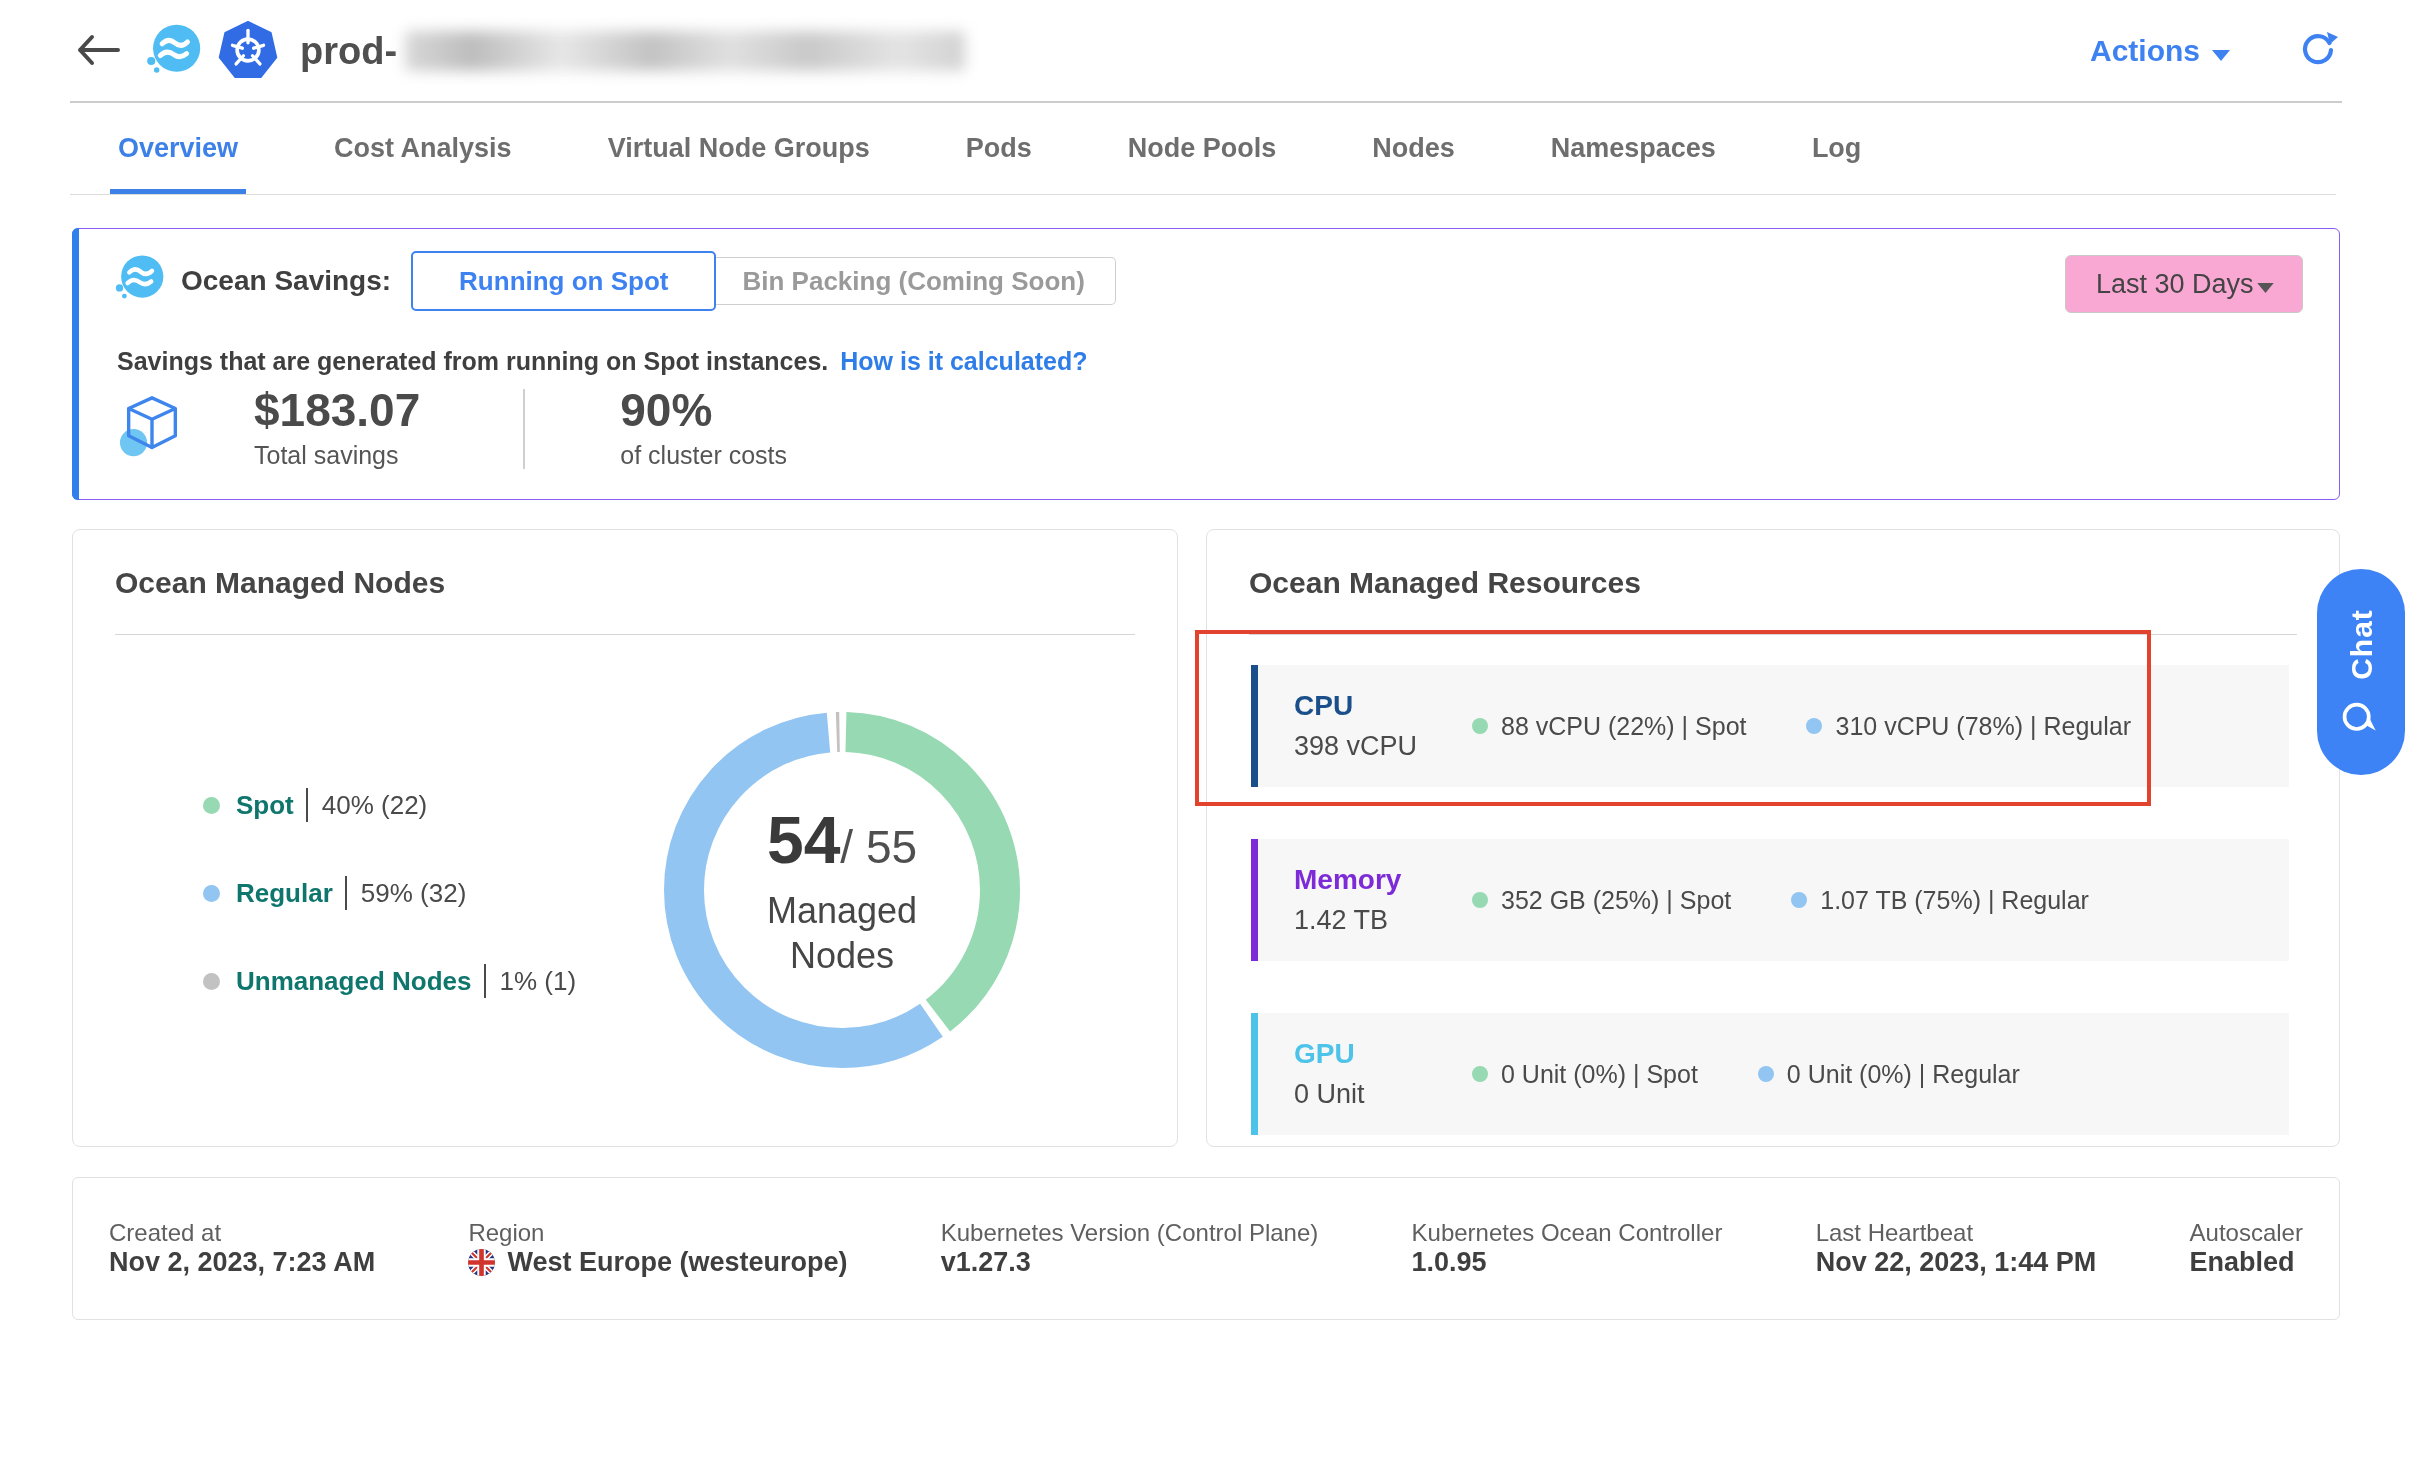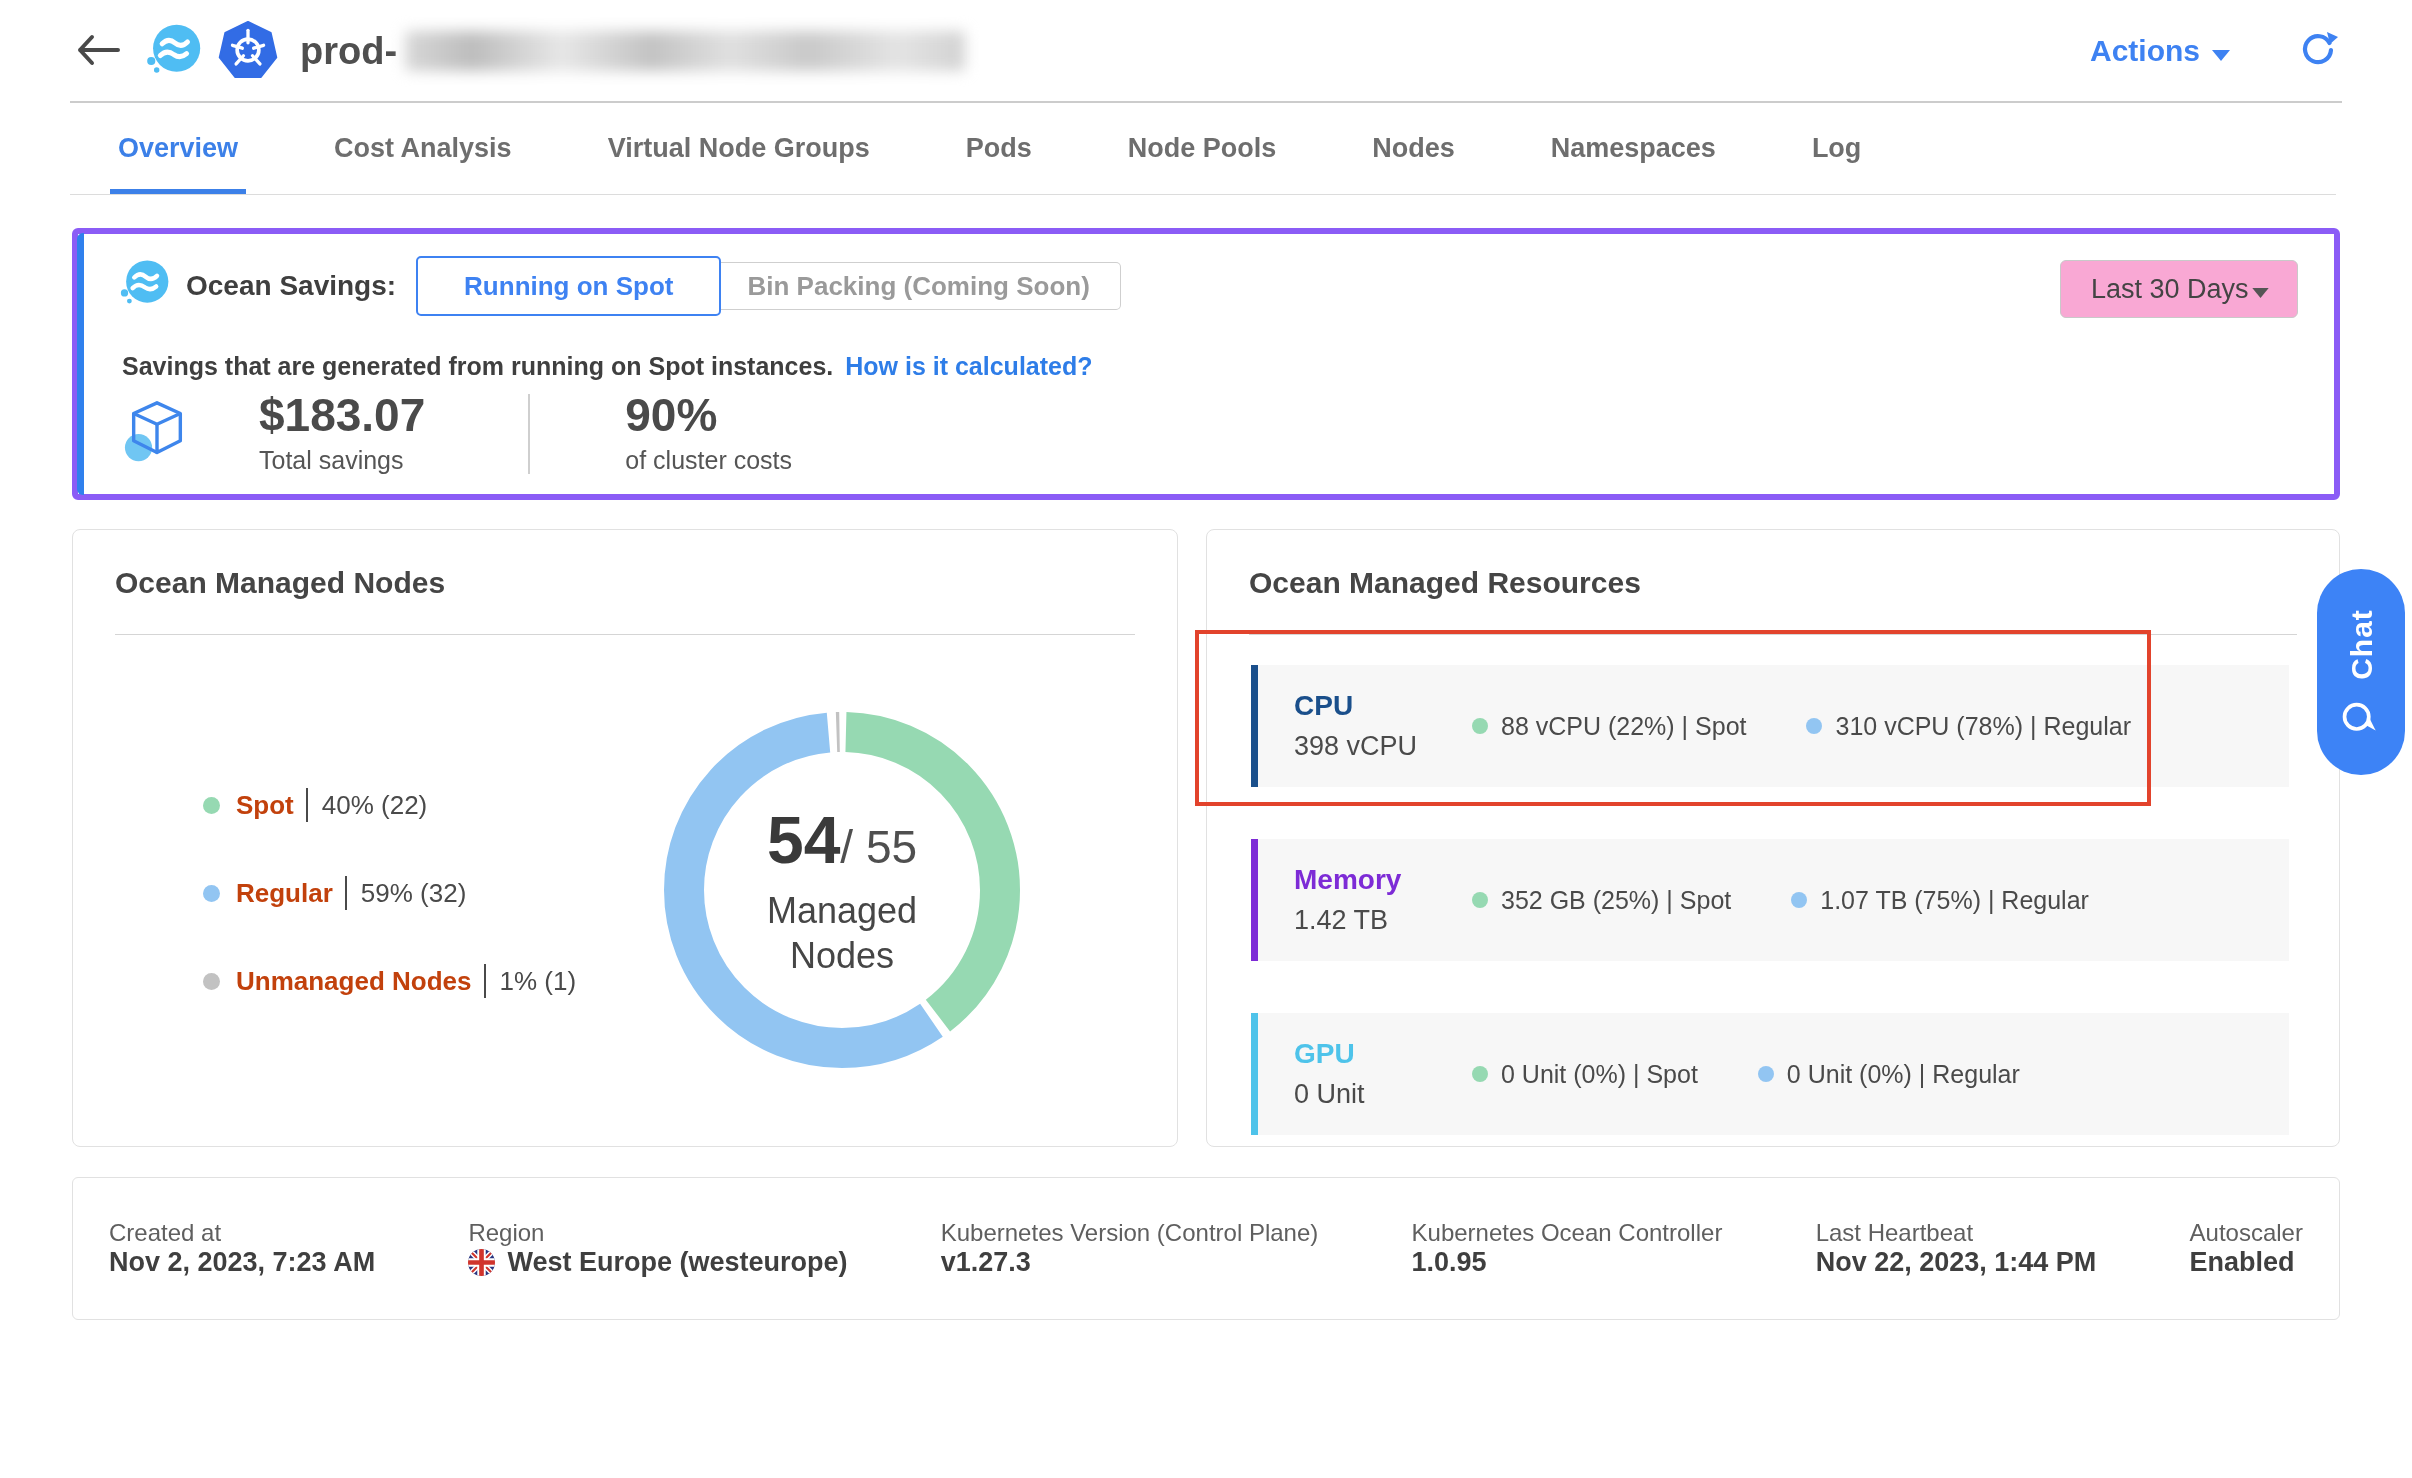--- a/index.html
+++ b/index.html
@@ -22,21 +22,21 @@
   .refresh-btn{background:none;border:none;cursor:pointer;margin-left:58px;display:flex;padding:4px;}
 
   
   .tabs{position:absolute;top:103px;left:70px;right:76px;height:92px;display:flex;align-items:stretch;
         gap:96px;padding-left:48px;border-bottom:1px solid #dcdcdc;box-sizing:border-box;}
   .tab{position:relative;display:flex;align-items:center;font-size:27px;font-weight:600;color:#6e6e6e;cursor:pointer;}
   .tab.active{color:#3c80e8;}
   .tab.active::after{content:"";position:absolute;left:-8px;right:-8px;bottom:0;height:5px;background:#3c80e8;}
 
   
-  .savings{position:absolute;left:72px;top:228px;width:2268px;height:272px;border:6px solid #8b5cf6;
+  .savings{position:absolute;left:72px;top:228px;width:2268px;height:272px;border:1px solid #8b5cf6;
            border-radius:6px;box-sizing:border-box;background:#fff;}
   .savings-accent{position:absolute;left:-1px;top:-1px;bottom:-1px;width:7px;background:#2f80ed;border-radius:6px 0 0 6px;}
   .savings-row1{position:absolute;left:40px;top:22px;display:flex;align-items:center;}
   .savings-label{font-size:28px;font-weight:700;color:#3f3f3f;margin-left:16px;}
   .toggle{display:flex;margin-left:20px;align-items:center;}
   .toggle-active{height:60px;padding:0 46px;border:2px solid #3e82f2;border-radius:5px;color:#3e82f2;
                  font-weight:700;font-size:26px;display:flex;align-items:center;background:#fff;z-index:2;
                  cursor:pointer;font-family:inherit;}
   .toggle-inactive{height:48px;padding:0 30px;border:1px solid #cfcfcf;border-left:none;border-radius:0 5px 5px 0;
                  color:#9a9a9a;font-weight:700;font-size:26px;display:flex;align-items:center;margin-left:-4px;
@@ -56,21 +56,21 @@
   .card{position:absolute;top:529px;height:618px;border:1px solid #e1e1e1;border-radius:8px;background:#fff;box-sizing:border-box;}
   .nodes-card{left:72px;width:1106px;}
   .resources-card{left:1206px;width:1134px;}
   .card-title{position:absolute;left:42px;top:36px;font-size:30px;font-weight:700;color:#454545;}
   .card-divider{position:absolute;left:42px;right:42px;top:104px;height:1px;background:#d5d5d5;}
 
   
   .legend{position:absolute;left:130px;top:258px;display:flex;flex-direction:column;gap:54px;}
   .legend-item{display:flex;align-items:center;}
   .legend-dot{width:17px;height:17px;border-radius:50%;margin-right:16px;flex:none;}
-  .legend-label{font-size:26px;font-weight:700;color:#c2410c;}
+  .legend-label{font-size:26px;font-weight:700;color:#0f766e;}
   .legend-sep{width:2px;height:34px;background:#4a4a4a;margin:0 14px 0 12px;}
   .legend-value{font-size:26px;color:#4a4a4a;}
 
   
   .donut{position:absolute;left:589px;top:180px;width:360px;height:360px;}
   .donut-center{position:absolute;left:589px;top:180px;width:360px;height:360px;display:flex;flex-direction:column;
                 align-items:center;justify-content:center;text-align:center;pointer-events:none;}
   .dc-value{font-size:66px;font-weight:700;color:#3a3a3a;}
   .dc-total{font-size:46px;font-weight:400;color:#4f4f4f;}
   .dc-label{font-size:36px;color:#464646;line-height:1.25;margin-top:10px;}

